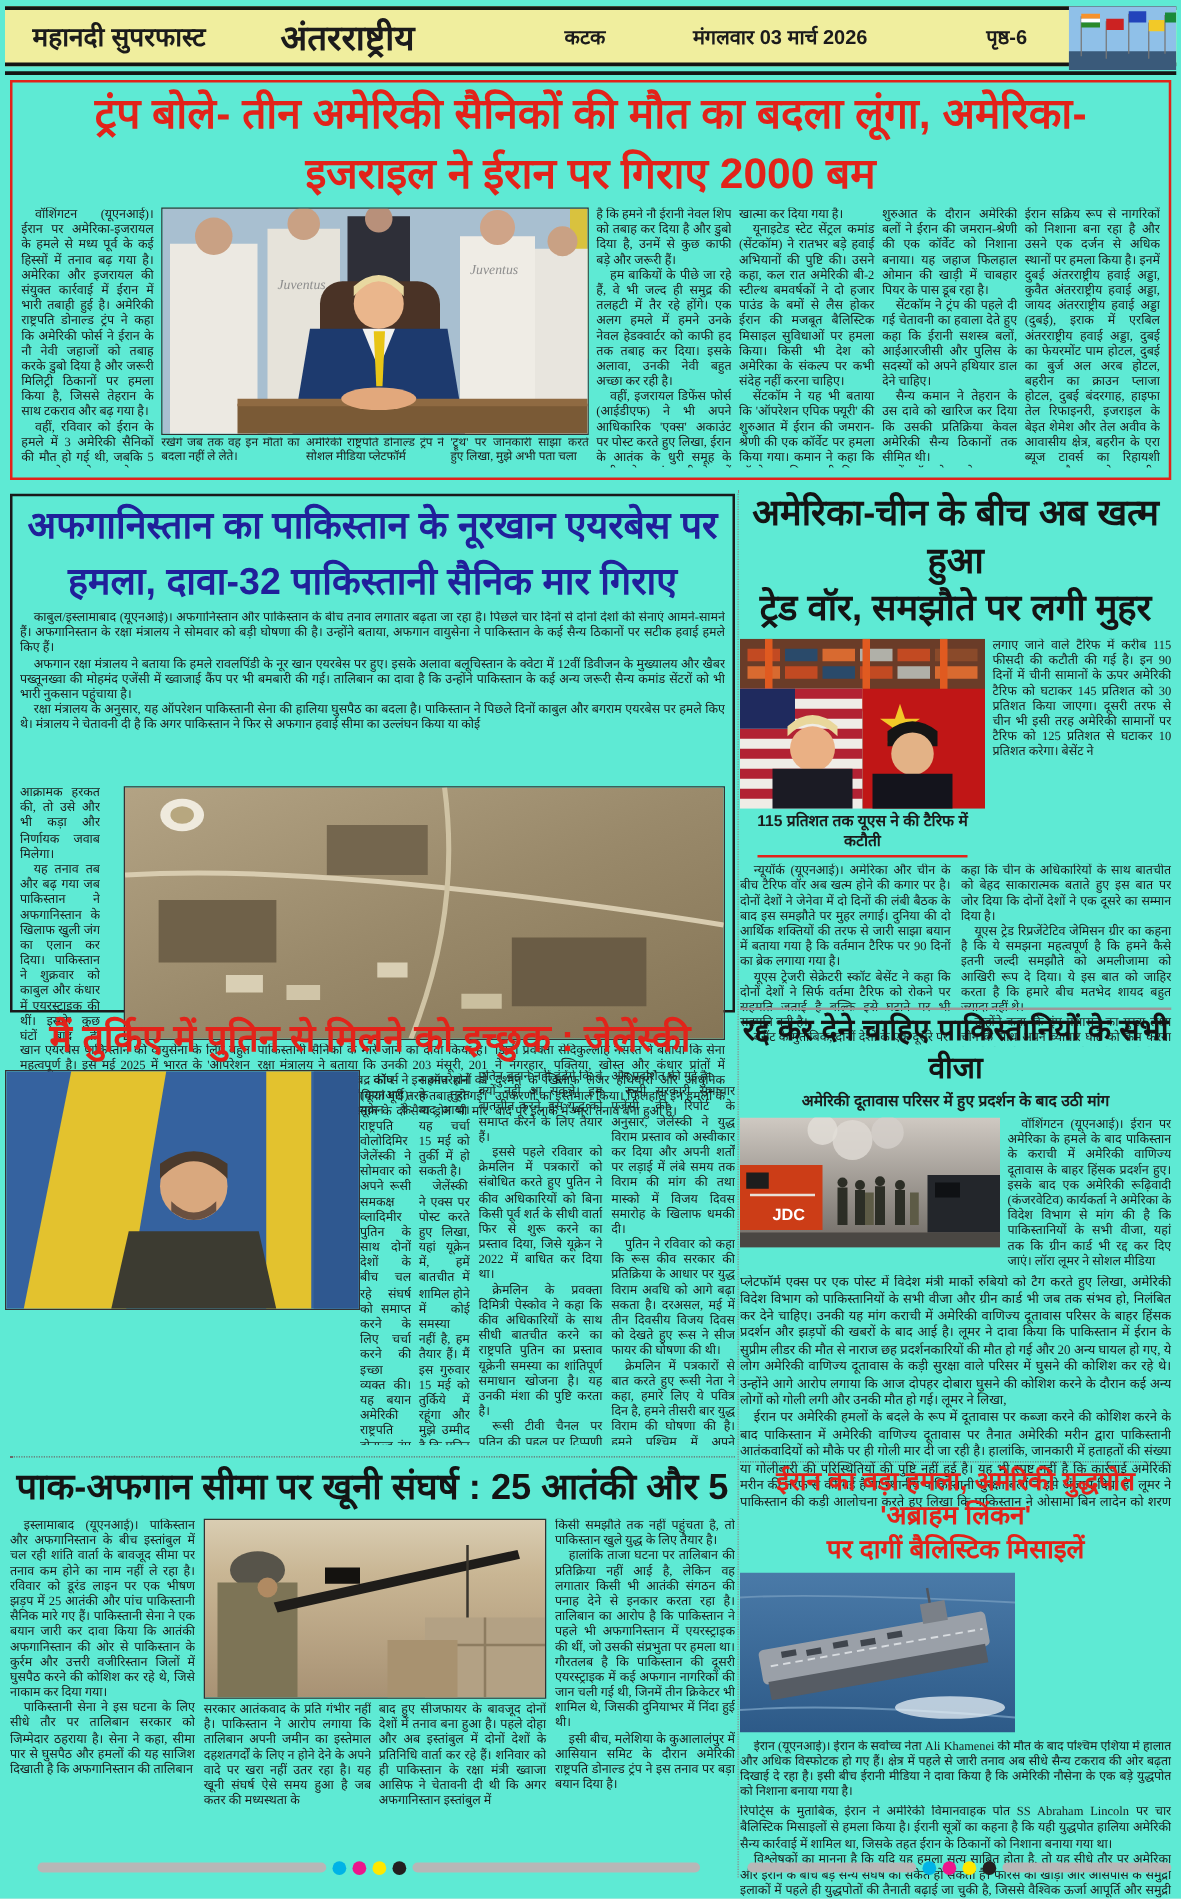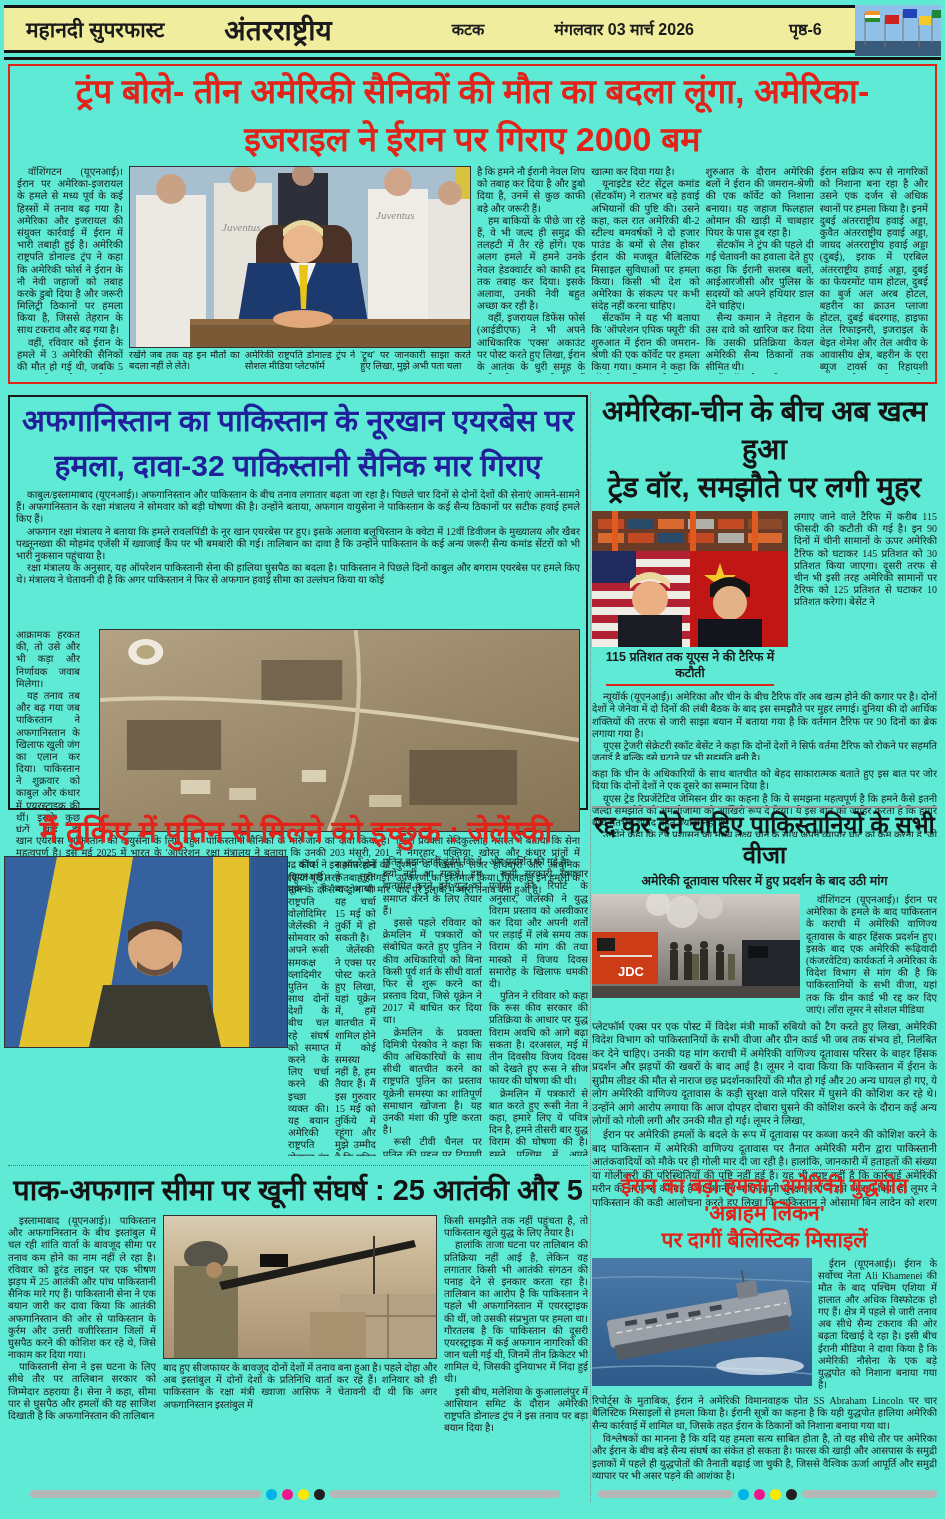--- a/index.html
+++ b/index.html
@@ -43,21 +43,21 @@
   .af-row2{display:flex;gap:6px;flex:1;margin-top:3px;}
   .af-row2 > div{flex:1;}
   
   #uschina{position:absolute;left:592px;top:392px;width:345px;height:414px;}
   #uschina .hl{color:#141414;font-size:29px;line-height:38px;}
   .us-rowA{display:flex;gap:6px;margin-top:5px;}
   .us-imgblk{flex:0 0 196px;}
   .us-caption{font-family:"Liberation Sans",sans-serif;font-weight:bold;font-size:12.5px;text-align:center;line-height:1.25;margin-top:3px;}
   .us-rule{height:2px;background:#e2231a;margin:3px 14px 0;}
   .us-side{flex:1;}
-  .us-rowB{display:flex;gap:8px;margin-top:5px;height:146px;flex-direction:column;}
+  .us-rowB{display:flex;gap:8px;margin-top:5px;height:146px;}
   .us-rowB > div{flex:1;}
   
   #zelensky{position:absolute;left:0;top:812px;width:588px;height:352px;padding-left:4px;box-sizing:border-box;}
   #zelensky .hl{color:#e2231a;font-size:30px;line-height:40px;}
   .ze-body{display:flex;gap:7px;margin-top:4px;height:300px;}
   .ze-left{flex:0 0 282px;display:flex;flex-direction:row;}
   .ze-under{display:flex;gap:6px;flex:1;margin-top:3px;}
   .ze-under > div{flex:1;}
   .ze-c{flex:1;}
   
@@ -72,21 +72,21 @@
   #clash .hl{color:#141414;font-size:29px;line-height:40px;}
   .cl-body{display:flex;gap:7px;margin-top:5px;height:246px;}
   .cl-c1{flex:0 0 148px;}
   .cl-mid{flex:0 0 272px;display:flex;flex-direction:column;}
   .cl-under{display:flex;gap:6px;flex:1;margin-top:3px;}
   .cl-under > div{flex:1;}
   .cl-c4{flex:1;}
   
   #lincoln{position:absolute;left:592px;top:1172px;width:345px;height:333px;}
   #lincoln .hl{color:#e2231a;font-size:21px;line-height:27px;}
-  .li-rowA{display:flex;gap:6px;margin-top:5px;}
+  .li-rowA{display:flex;gap:6px;margin-top:5px;flex-direction:column;}
   .li-side{flex:1;font-size:9.9px;}
   .li-body{margin-top:4px;height:132px;font-size:10px;line-height:1.26;}
   
   .vdiv{position:absolute;left:590px;top:392px;width:0;height:1110px;border-left:1px dotted #8a8a8a;}
   .hdot{position:absolute;border-top:1px dotted #6a6a6a;}
   .hgray{position:absolute;height:2px;background:#9a9a9a;}
   
   .marks{position:absolute;display:flex;align-items:center;gap:5px;height:12px;}
   .marks .bar{flex:1;height:8px;border-radius:4px;background:#b7b7b7;}
   .marks .dot{width:11px;height:11px;border-radius:50%;}
@@ -320,21 +320,21 @@
               <p>कीव (यूएनआई)। यूक्रेन के राष्ट्रपति वोलोदिमिर जेलेंस्की ने सोमवार को अपने रूसी समकक्ष व्लादिमीर पुतिन के साथ दोनों देशों के बीच चल रहे संघर्ष को समाप्त करने के लिए चर्चा करने की इच्छा व्यक्त की। यह बयान अमेरिकी राष्ट्रपति डोनाल्ड ट्रंप की ओर से यूक्रेन से रूसी राष्ट्रपति पुतिन द्वारा प्रस्तावित वार्ता पर तुरंत</p>
             </div>
           <div class="cols cont">
               <p>सहमत होने के तुरंत बाद आया। यह चर्चा 15 मई को तुर्की में हो सकती है।</p>
               <p>जेलेंस्की ने एक्स पर पोस्ट करते हुए लिखा, यहां यूक्रेन में, हमें बातचीत में शामिल होने में कोई समस्या नहीं है, हम तैयार हैं। मैं इस गुरुवार 15 मई को तुर्किये में रहूंगा और मुझे उम्मीद है कि पुतिन भी तुर्किये आएंगे। मुझे उम्मीद है कि इस बार</p>
             </div>
         </div>
       </div>
       <div class="ze-c cols cont">
           <p>पुतिन बहाने नहीं ढूंढ़ेंगे कि वे क्यों नहीं आ सकते। हम बातचीत करने, इस युद्ध को समाप्त करने के लिए तैयार हैं।</p>
-          <p>इससे पहले रविवार को क्रेमलिन में पत्रकारों को संबोधित करते हुए पुतिन ने कीव अधिकारियों को बिना किसी पूर्व शर्त के सीधी वार्ता फिर से शुरू करने का प्रस्ताव दिया, जिसे यूक्रेन ने 2017 में बाधित कर दिया था।</p>
+          <p>इससे पहले रविवार को क्रेमलिन में पत्रकारों को संबोधित करते हुए पुतिन ने कीव अधिकारियों को बिना किसी पूर्व शर्त के सीधी वार्ता फिर से शुरू करने का प्रस्ताव दिया, जिसे यूक्रेन ने 2022 में बाधित कर दिया था।</p>
           <p>क्रेमलिन के प्रवक्ता दिमित्री पेस्कोव ने कहा कि कीव अधिकारियों के साथ सीधी बातचीत करने का राष्ट्रपति पुतिन का प्रस्ताव यूक्रेनी समस्या का शांतिपूर्ण समाधान खोजना है। यह उनकी मंशा की पुष्टि करता है।</p>
           <p>रूसी टीवी चैनल पर पुतिन की पहल पर टिप्पणी करते हुए उन्होंने कहा, यह एक बहुत ही गंभीर प्रस्ताव है, जो शांतिपूर्ण समाधान खोजने की वास्तविक मंशा की पुष्टि करता है।</p>
         </div>
       <div class="ze-c cols cont">
           <p>और प्रदर्शित की गई है।</p>
           <p>रूसी सरकारी समाचार एजेंसी की रिपोर्ट के अनुसार, जेलेंस्की ने युद्ध विराम प्रस्ताव को अस्वीकार कर दिया और अपनी शर्तों पर लड़ाई में लंबे समय तक विराम की मांग की तथा मास्को में विजय दिवस समारोह के खिलाफ धमकी दी।</p>
           <p>पुतिन ने रविवार को कहा कि रूस कीव सरकार की प्रतिक्रिया के आधार पर युद्ध विराम अवधि को आगे बढ़ा सकता है। दरअसल, मई में तीन दिवसीय विजय दिवस को देखते हुए रूस ने सीज फायर की घोषणा की थी।</p>
           <p>क्रेमलिन में पत्रकारों से बात करते हुए रूसी नेता ने कहा, हमारे लिए ये पवित्र दिन है, हमने तीसरी बार युद्ध विराम की घोषणा की है। हमने पश्चिम में अपने सहयोगियों से कहा है कि हम इसे आगे बढ़ाने की संभावना से इनकार नहीं करते हैं। लेकिन, निश्चित रूप से, यह इन तीन दिनों में जो कुछ हुआ उसका विश्लेषण करने के बाद किया जाएगा, यह इस बात पर निर्भर करेगा कि कीव शासन इस पर क्या प्रतिक्रिया देती है।</p>
         </div>
     </div>
@@ -411,20 +411,23 @@
           <rect x="96" y="38" width="28" height="13" fill="#14120f"></rect>
           <line x1="210" y1="20" x2="210" y2="96" stroke="#3a362e" stroke-width="2"></line>
           <rect x="198" y="88" width="24" height="20" fill="#2e2b26"></rect>
           <rect x="176" y="78" width="96" height="64" fill="#b3a184"></rect>
           <line x1="176" y1="100" x2="272" y2="100" stroke="#8d7c60" stroke-width="2"></line>
           <line x1="224" y1="78" x2="224" y2="142" stroke="#8d7c60" stroke-width="2"></line>
           <rect x="146" y="96" width="56" height="46" fill="#a89270"></rect>
         </svg>
         <div class="cl-under">
           <div class="cols cont">
+              <p>सरकार आतंकवाद के प्रति गंभीर नहीं है। पाकिस्तान ने आरोप लगाया कि तालिबान अपनी जमीन का इस्तेमाल दहशतगर्दों के लिए न होने देने के अपने वादे पर खरा नहीं उतर रहा है। यह खूनी संघर्ष ऐसे समय हुआ है जब कतर की मध्यस्थता के</p>
+            </div>
+          <div class="cols cont">
               <p>बाद हुए सीजफायर के बावजूद दोनों देशों में तनाव बना हुआ है। पहले दोहा और अब इस्तांबुल में दोनों देशों के प्रतिनिधि वार्ता कर रहे हैं। शनिवार को ही पाकिस्तान के रक्षा मंत्री ख्वाजा आसिफ ने चेतावनी दी थी कि अगर अफगानिस्तान इस्तांबुल में</p>
             </div>
         </div>
       </div>
       <div class="cl-c4 cols cont">
           <p>किसी समझौते तक नहीं पहुंचता है, तो पाकिस्तान खुले युद्ध के लिए तैयार है।</p>
           <p>हालांकि ताजा घटना पर तालिबान की प्रतिक्रिया नहीं आई है, लेकिन वह लगातार किसी भी आतंकी संगठन की पनाह देने से इनकार करता रहा है। तालिबान का आरोप है कि पाकिस्तान ने पहले भी अफगानिस्तान में एयरस्ट्राइक की थीं, जो उसकी संप्रभुता पर हमला था। गौरतलब है कि पाकिस्तान की दूसरी एयरस्ट्राइक में कई अफगान नागरिकों की जान चली गई थी, जिनमें तीन क्रिकेटर भी शामिल थे, जिसकी दुनियाभर में निंदा हुई थी।</p>
           <p>इसी बीच, मलेशिया के कुआलालंपुर में आसियान समिट के दौरान अमेरिकी राष्ट्रपति डोनाल्ड ट्रंप ने इस तनाव पर बड़ा बयान दिया है।</p>
         </div>
     </div>

